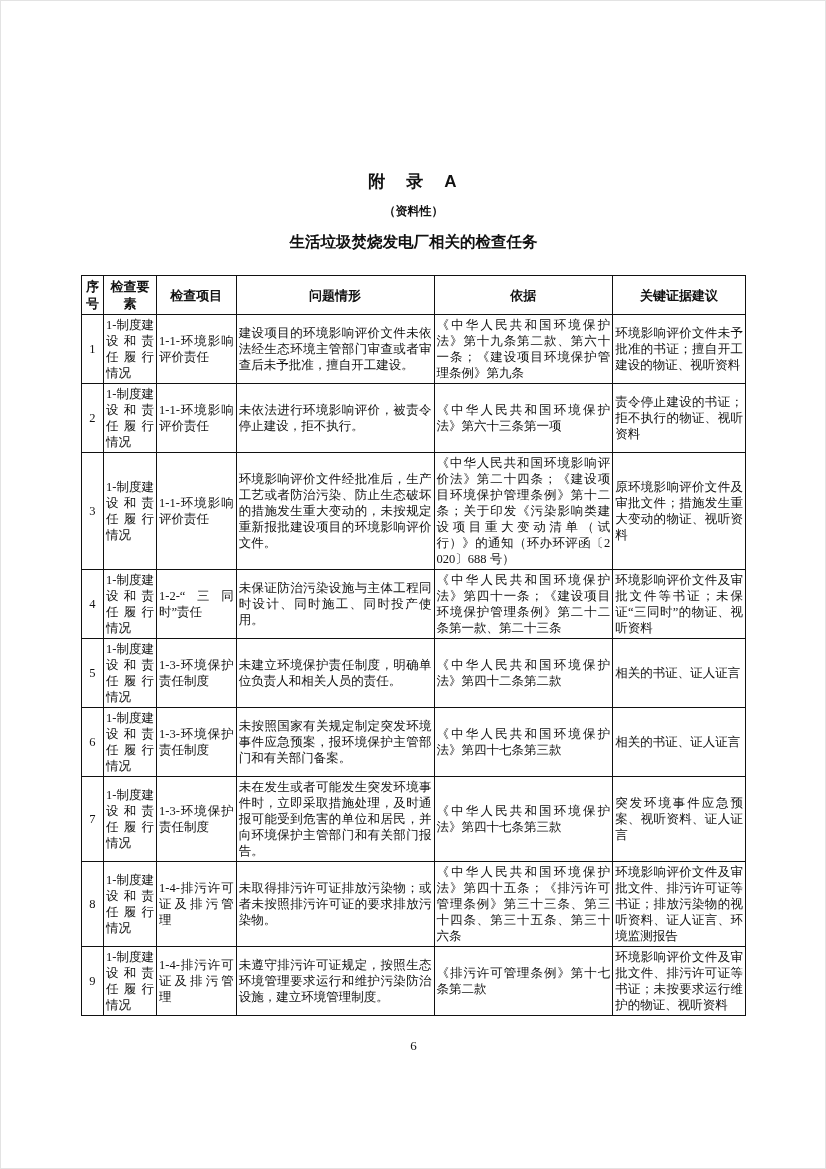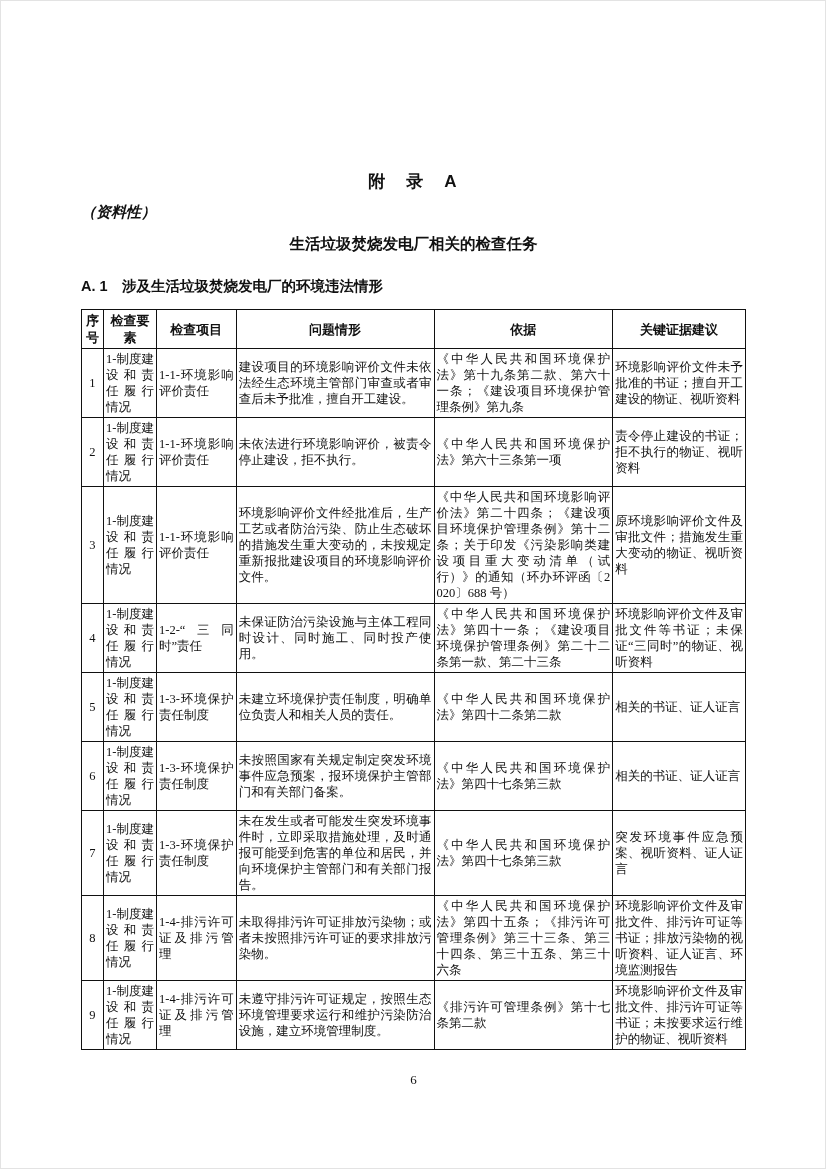--- a/index.html
+++ b/index.html
@@ -14,21 +14,21 @@
     box-sizing:border-box;
     width:826px;height:1169px;
     padding:170px 80px 0 81px;
   }
   .heading-sans{font-family:"Liberation Sans","DejaVu Sans",sans-serif;font-weight:bold;}
   .appendix-title{
     text-align:center;font-size:17px;letter-spacing:2px;
     margin:0 0 10px 0;
   }
   .appendix-note{
-    font-size:15px;margin:0 0 12px 0;font-style:italic;
+    text-align:center;font-size:12px;margin:0 0 12px 0;
   }
   .doc-title{
     text-align:center;font-size:15.5px;margin:0 0 22px 0;
   }
   .section-heading{
     font-size:14.5px;margin:0 0 13px 0;text-align:left;
   }
   .intro-paragraph{
     font-size:14.5px;line-height:22px;text-align:justify;
     text-indent:2em;margin:0 0 14px 0;
@@ -57,21 +57,20 @@
     text-align:center;font-size:13px;margin-top:22px;
   }
 </style>
 </head>
 <body>
 
 <div class="page">
   <div class="appendix-title heading-sans">附　录　A</div>
   <div class="appendix-note heading-sans">（资料性）</div>
   <div class="doc-title heading-sans">生活垃圾焚烧发电厂相关的检查任务</div>
-  <div class="section-heading heading-sans">A. 1　涉及生活垃圾焚烧发电厂的环境违法情形</div>
 
   <table class="violations">
     <colgroup>
         <col style="width: 3.3%;">
         <col style="width: 8%;">
         <col style="width: 12%;">
         <col style="width: 29.8%;">
         <col style="width: 26.9%;">
         <col style="width: 20%;">
       </colgroup>

